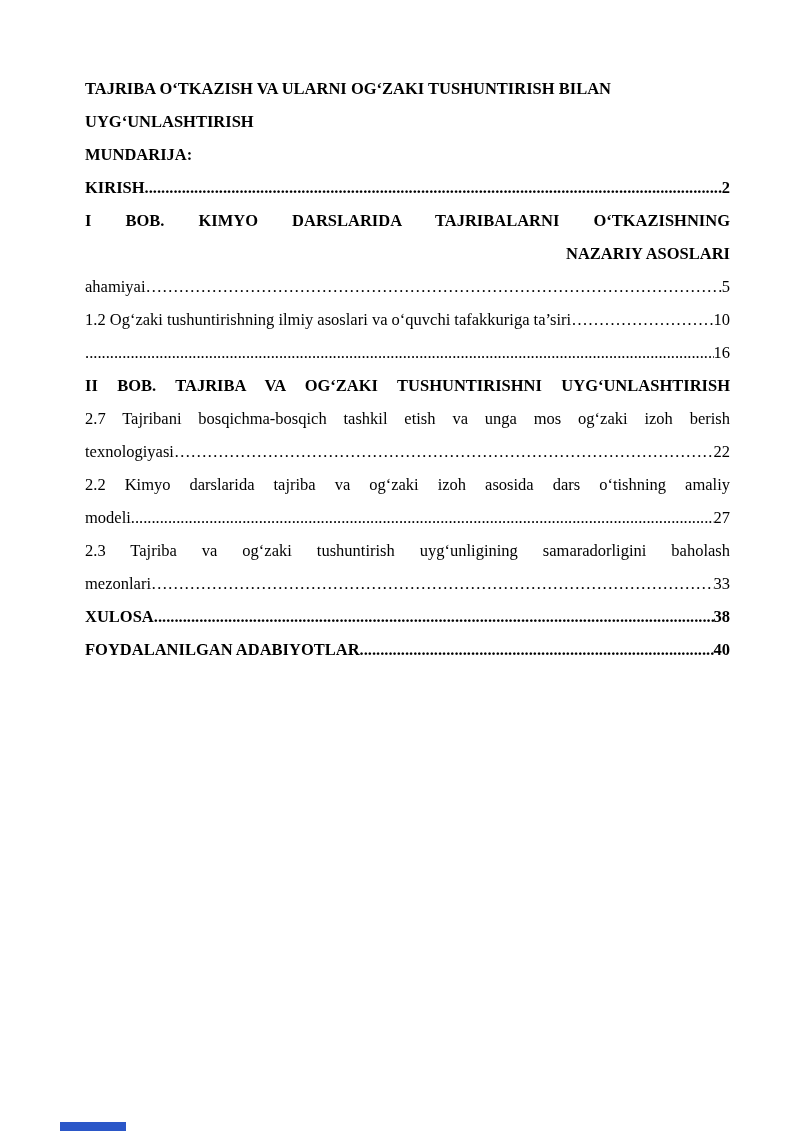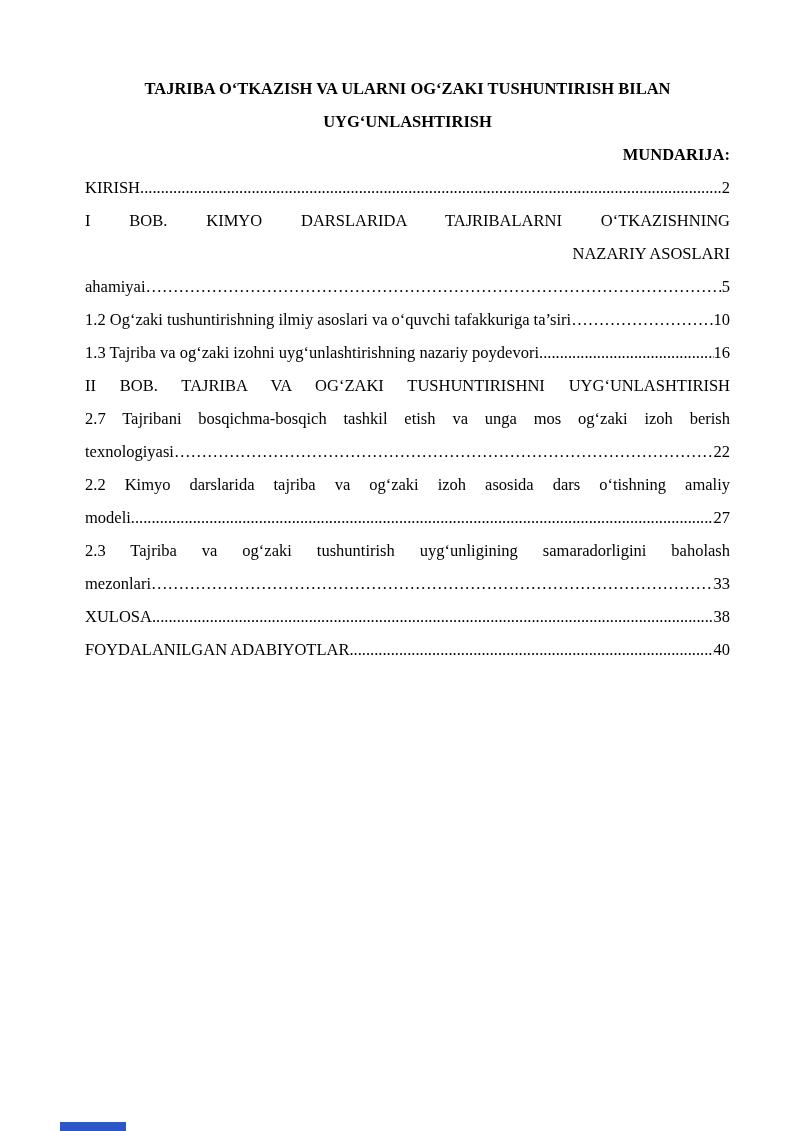--- a/index.html
+++ b/index.html
@@ -18,30 +18,29 @@
     top: 72px;
     width: 645px;
   }
   .line {
     font-size: 16.5px;
     line-height: 33px;
   }
   .title-line {
     font-size: 16.5px;
     line-height: 33px;
-    text-align: center;
     font-weight: bold;
   }
   .toc-heading {
     font-size: 16.5px;
     line-height: 33px;
-    text-align: right;
+    text-align: left;
     font-weight: bold;
   }
-  .entry.bold { font-weight: normal; }
+  .entry.bold { font-weight: bold; }
   
   .line.fill {
     text-align: justify;
     text-align-last: justify;
   }
   .line.plain { text-align: right; }
   
   .line.leader { display: flex; align-items: baseline; }
   .line.leader .lbl { flex: 0 0 auto; white-space: nowrap; }
   .line.leader .dots {
@@ -87,21 +86,20 @@
       </div>
       <div class="entry">
         <div class="line leader">
           <span class="lbl">1.2 Og‘zaki tushuntirishning ilmiy asoslari va o‘quvchi tafakkuriga ta’siri</span>
           <span class="dots">………………………………………………………………………………………………………………………………………………</span>
           <span class="pg">10</span>
         </div>
       </div>
       <div class="entry">
         <div class="line leader">
-          <span class="lbl">1.3 Tajriba va og‘zaki izohni uyg‘unlashtirishning nazariy poydevori</span>
           <span class="dots">.........................................................................................................................................................................................................</span>
           <span class="pg">16</span>
         </div>
       </div>
       <div class="entry bold">
         <div class="line fill">II BOB. TAJRIBA VA OG‘ZAKI TUSHUNTIRISHNI UYG‘UNLASHTIRISH</div>
       </div>
       <div class="entry">
         <div class="line fill">2.7 Tajribani bosqichma-bosqich tashkil etish va unga mos og‘zaki izoh berish</div>
         <div class="line leader">

